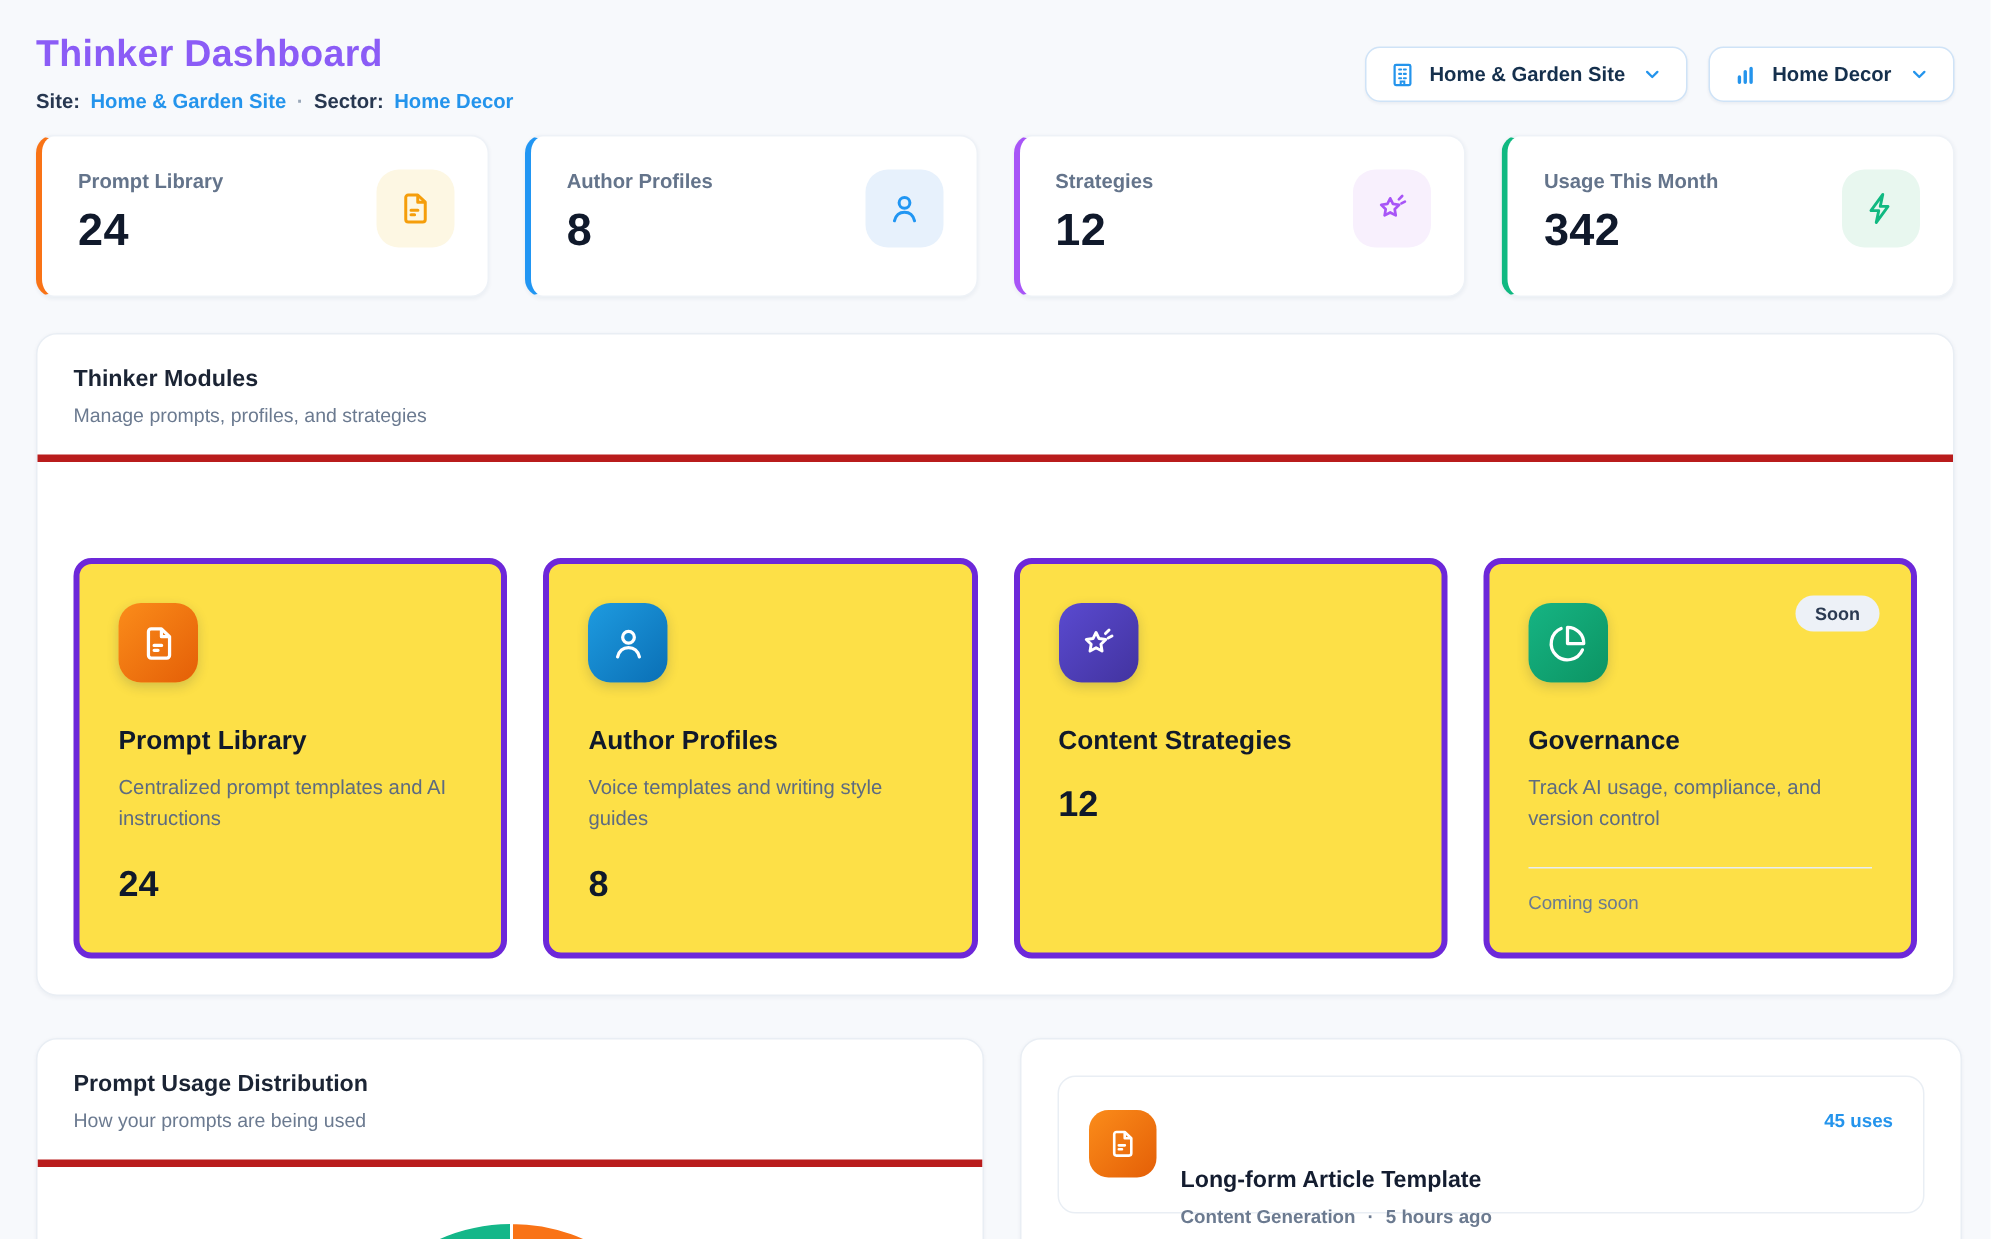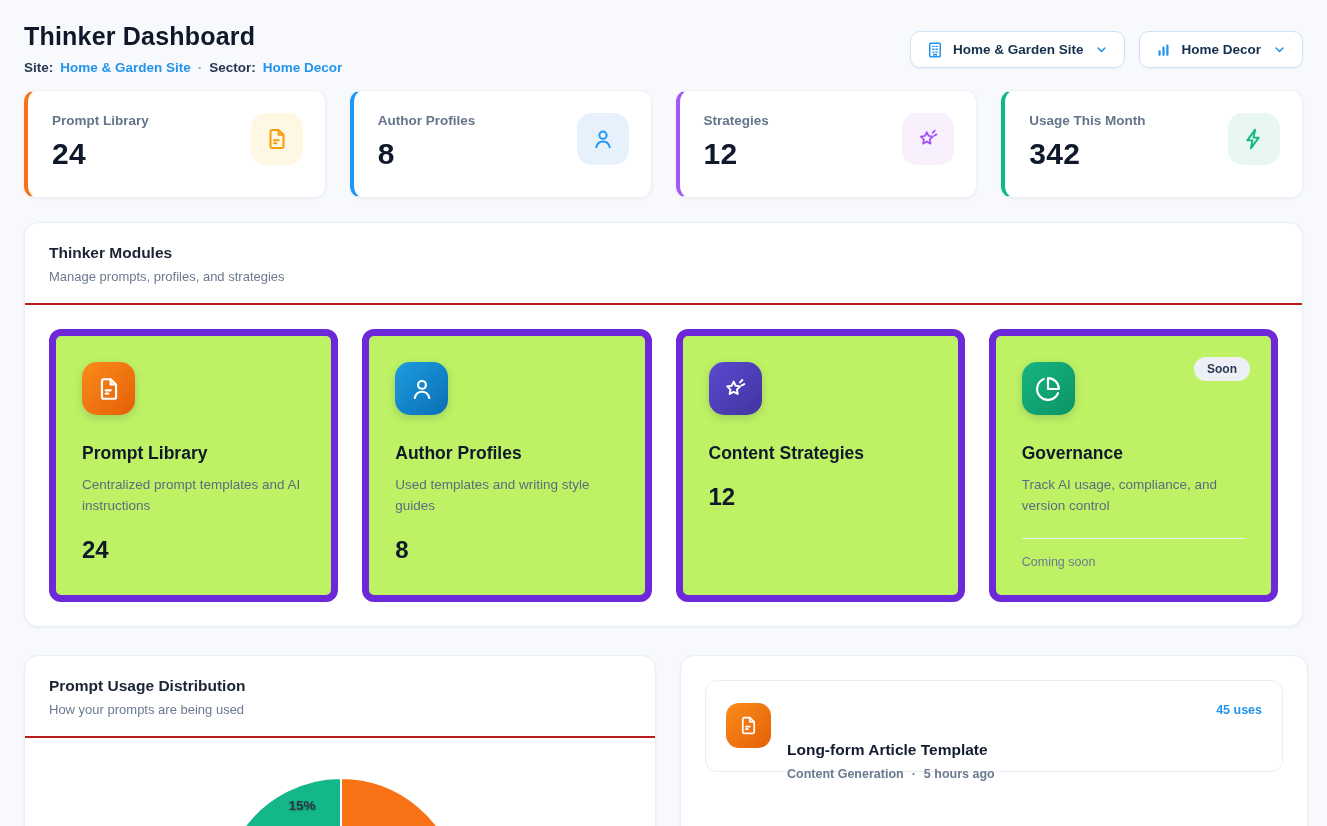--- a/index.html
+++ b/index.html
@@ -7,21 +7,21 @@
   body {
     background:#f7f9fc;
     font-family:"Liberation Sans", sans-serif;
     color:#1a2332;
     position:relative;
   }
   .page { padding:22px 24px 0 24px; }
 
   
   .header-row { display:flex; justify-content:space-between; align-items:flex-start; }
-  .page-title { font-size:25px; font-weight:800; color:#0f172a; letter-spacing:.2px; }
+  .page-title { font-size:25px; font-weight:800; color:#8b5cf6; letter-spacing:.2px; }
   .breadcrumb { margin-top:9px; font-size:13.5px; font-weight:700; color:#273750; display:flex; gap:7px; align-items:center; }
   .breadcrumb .link { color:#2494ec; cursor:pointer; }
   .breadcrumb .dot { color:#9aa7b8; font-weight:700; }
   .header-buttons { display:flex; gap:14px; margin-top:9px; }
   .hdr-btn {
     height:37px; background:#fff; border:1px solid #cfe3f7; border-radius:10px;
     display:flex; align-items:center; gap:9px; padding:0 15px;
     font-size:13.5px; font-weight:800; color:#15304d; cursor:pointer;
     box-shadow:0 1px 2px rgba(23,43,77,.05);
   }
@@ -41,27 +41,27 @@
   .stat-icon {
     width:52px; height:52px; border-radius:15px; flex:0 0 auto;
     display:flex; align-items:center; justify-content:center;
   }
 
   
   .panel {
     background:#fff; border:1px solid #e9eef4; border-radius:14px;
     box-shadow:0 1px 3px rgba(23,43,77,.05); margin-top:24px;
   }
-  .panel-head { padding:21px 24px 19px 24px; border-bottom:2px solid #b91c1c; }
+  .panel-head { padding:21px 24px 19px 24px; border-bottom:5px solid #b91c1c; }
   .panel-title { font-size:15.5px; font-weight:700; color:#1b2434; }
   .panel-sub { font-size:13px; color:#6b7a90; margin-top:7px; }
   .modules-grid { display:grid; grid-template-columns:repeat(4,1fr); gap:24px; padding:24px; }
   .module-card {
-    border:7px solid #6d28d9; border-radius:12px; padding:26px; min-height:253px;
-    position:relative; background:#bef264; cursor:pointer;
+    border:4px solid #6d28d9; border-radius:12px; padding:26px; min-height:253px;
+    position:relative; background:#fde047; cursor:pointer;margin-top:40px;
   }
   .module-icon {
     width:53px; height:53px; border-radius:15px; color:#fff;
     display:flex; align-items:center; justify-content:center;
     box-shadow:0 3px 8px rgba(23,43,77,.18);
   }
   .module-title { font-size:17.5px; font-weight:800; color:#10192b; margin-top:28px; }
   .module-desc { font-size:13.5px; color:#5d6b80; line-height:1.55; margin-top:11px; }
   .module-count { font-size:24px; font-weight:800; color:#10192b; margin-top:19px; }
   .soon-badge {
@@ -244,21 +244,21 @@
         <div class="module-count">24</div>
       </div>
 
       <div class="module-card">
         <div class="module-icon" style="background: linear-gradient(135deg, rgb(30, 155, 224), rgb(10, 111, 181));">
             <svg width="26" height="26" viewBox="0 0 24 24">
               <use href="#ic-user"></use>
             </svg>
           </div>
         <div class="module-title">Author Profiles</div>
-        <div class="module-desc">Used templates and writing style guides</div>
+        <div class="module-desc">Voice templates and writing style guides</div>
         <div class="module-count">8</div>
       </div>
 
       <div class="module-card">
         <div class="module-icon" style="background: linear-gradient(135deg, rgb(90, 74, 208), rgb(66, 51, 159));">
             <svg width="26" height="26" viewBox="0 0 24 24">
               <use href="#ic-star"></use>
             </svg>
           </div>
         <div class="module-title">Content Strategies</div>

